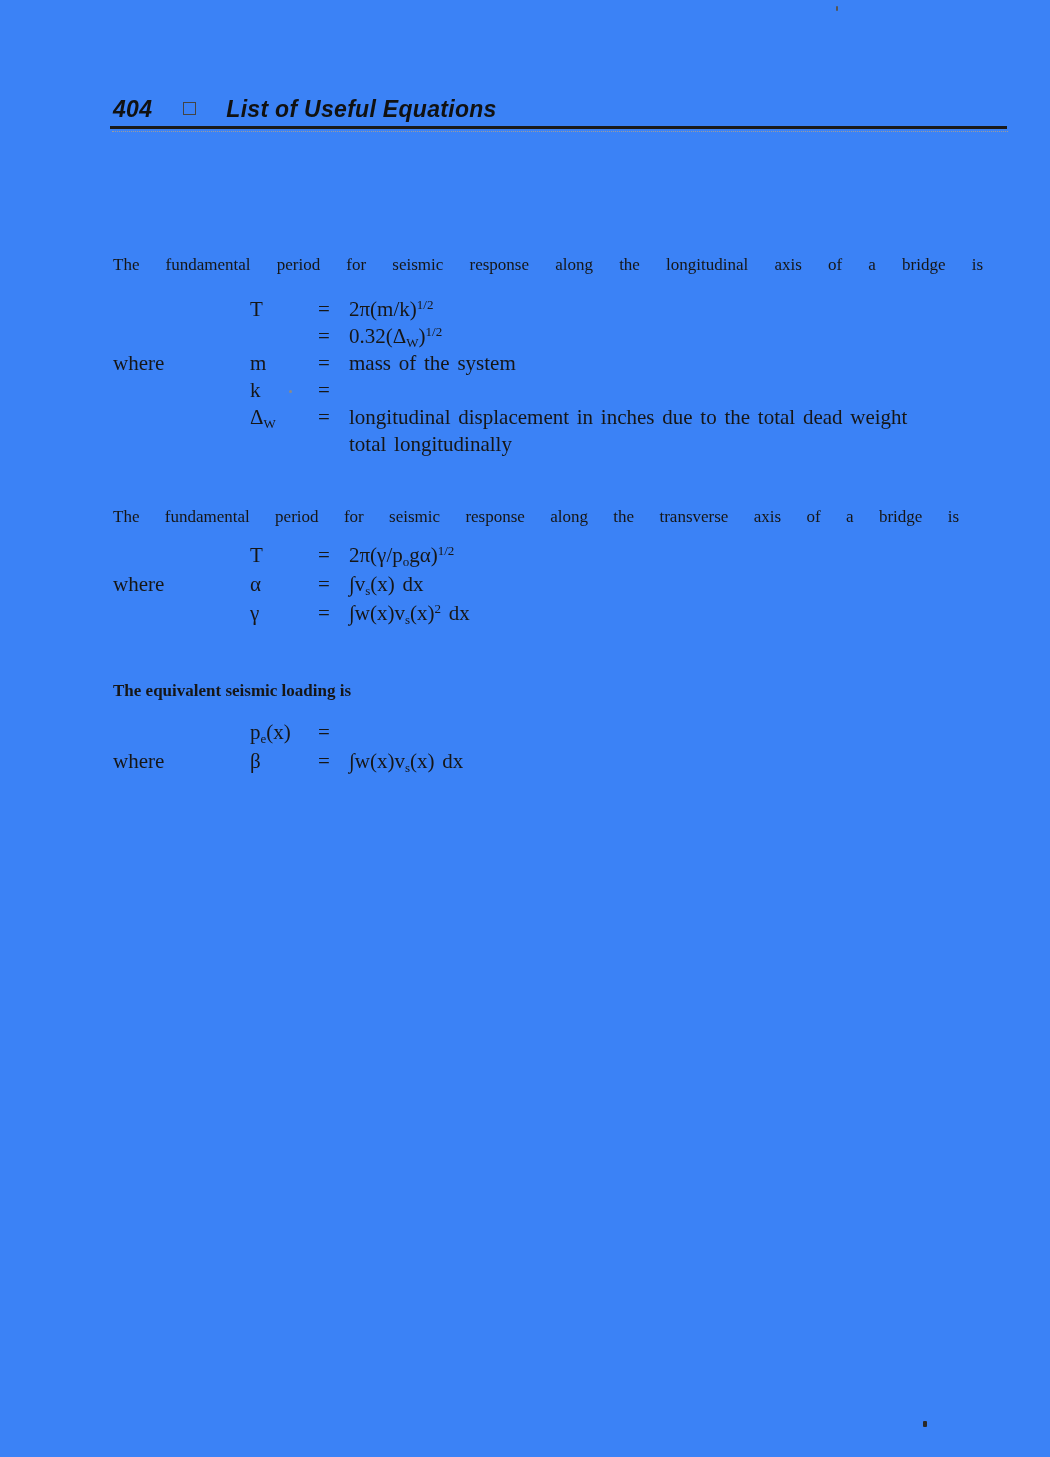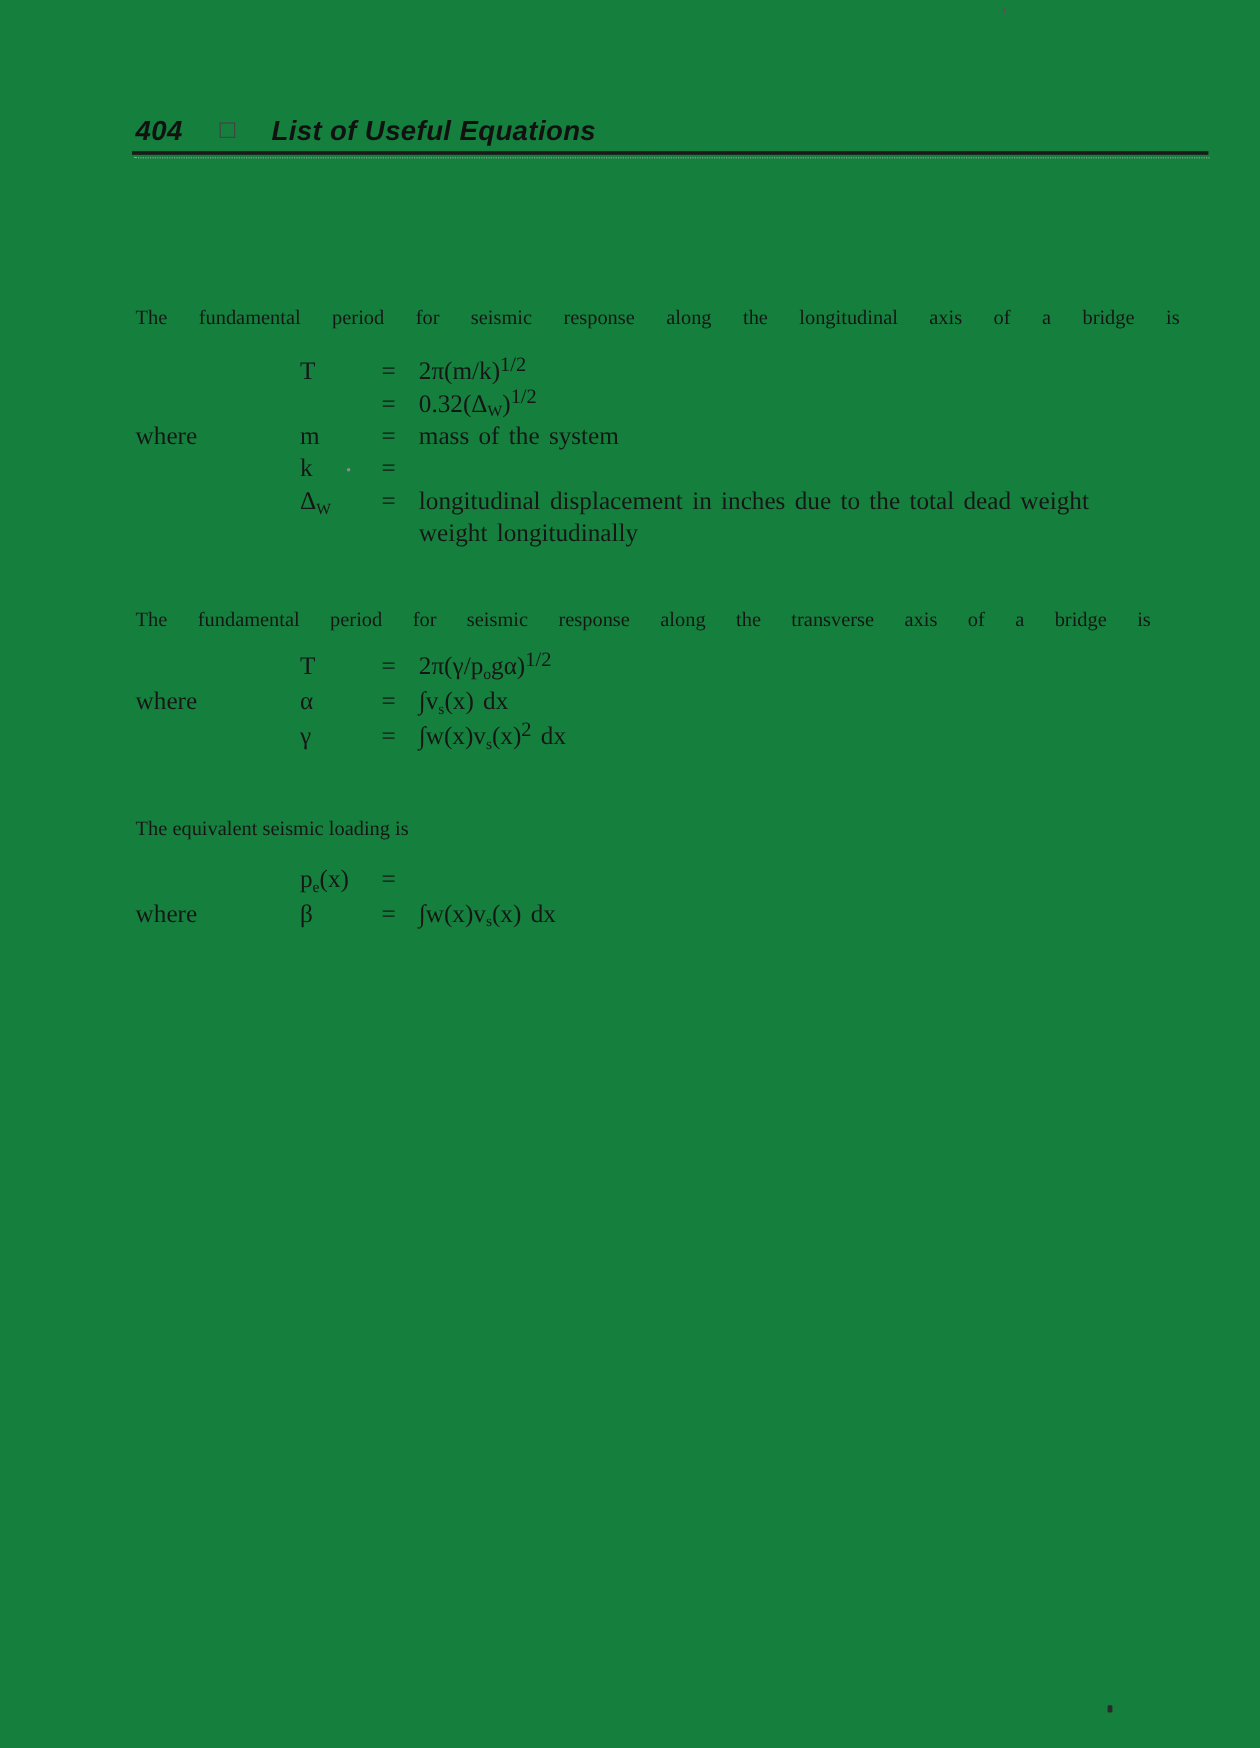--- a/index.html
+++ b/index.html
@@ -1,17 +1,17 @@
 <!DOCTYPE html>
 <html><head>
 <meta charset="utf-8">
 <style>
   html,body{margin:0;padding:0;background:#e8e8e8;}
   .page{
-    position:relative;width:1050px;height:1457px;background:#15803d;
+    position:relative;width:1050px;height:1457px;background:#3b82f6;
     font-family:"Liberation Serif","DejaVu Serif",serif;color:#1b1b1b;
     overflow:hidden;margin:0 auto;
   }
   
   .hdr{
     position:absolute;left:113px;top:96px;white-space:nowrap;
     font-family:"Liberation Sans","DejaVu Sans",sans-serif;
     font-weight:bold;font-style:italic;font-size:23px;color:#111;
     letter-spacing:.3px;
   }
@@ -21,29 +21,29 @@
     margin:0 0 2px 31px;vertical-align:baseline;font-style:normal;
   }
   .hdr .ttl{margin-left:30px;}
   .rule{position:absolute;left:110px;top:126px;width:897px;height:3px;background:#1a1a1a;}
   .rule-faint{position:absolute;left:112px;top:131px;width:896px;border-top:1.5px dotted #9b9b9b;height:0;}
   
   .intro{
     position:absolute;left:113px;margin:0;font-size:17px;line-height:26px;
     text-align:justify;text-align-last:justify;color:#161616;
   }
-  .intro.short{text-align:left;text-align-last:left;}
+  .intro.short{text-align:left;text-align-last:left;font-weight:bold;}
   .eqs{position:absolute;left:113px;width:905px;font-size:21px;color:#161616;}
   .eqrow{display:grid;grid-template-columns:137px 68px 31px auto;height:27px;line-height:27px;align-items:baseline;}
   .eqs.pitch29 .eqrow{height:29px;line-height:29px;}
   .col-label{grid-column:1;}
   .col-sym{grid-column:2;}
   .col-rel{grid-column:3;}
   .col-expr{grid-column:4;word-spacing:2.5px;white-space:nowrap;}
-  sup{font-size:17px;line-height:0;vertical-align:7px;letter-spacing:0;}
+  sup{font-size:13px;line-height:0;vertical-align:7px;letter-spacing:0;}
   sub{font-size:13px;line-height:0;vertical-align:-4px;}
   
   .speck{position:absolute;background:#3a3a3a;}
   .speck-top{left:836px;top:6px;width:2px;height:5px;border-radius:1px;background:#555;}
   .speck-bottom{left:923px;top:1421px;width:4px;height:6px;border-radius:1px;background:#2a2a2a;}
   .speck-k{left:289px;top:390px;width:3px;height:3px;border-radius:50%;background:#8a8a8a;}
 </style>
 </head>
 <body>
 
@@ -84,21 +84,21 @@
     <div class="eqrow">
       <span class="col-label"></span>
       <span class="col-sym">Δ<sub>W</sub></span>
       <span class="col-rel">=</span>
       <span class="col-expr">longitudinal displacement in inches due to the total dead weight</span>
     </div>
     <div class="eqrow">
       <span class="col-label"></span>
       <span class="col-sym"></span>
       <span class="col-rel"></span>
-      <span class="col-expr">weight longitudinally</span>
+      <span class="col-expr">total longitudinally</span>
     </div>
   </div>
 
   <p class="intro" style="top:504px;width:846px;">The fundamental period for seismic response along the transverse axis of a bridge is</p>
 
   <div class="eqs pitch29" style="top:541px;">
     <div class="eqrow">
       <span class="col-label"></span>
       <span class="col-sym">T</span>
       <span class="col-rel">=</span>

